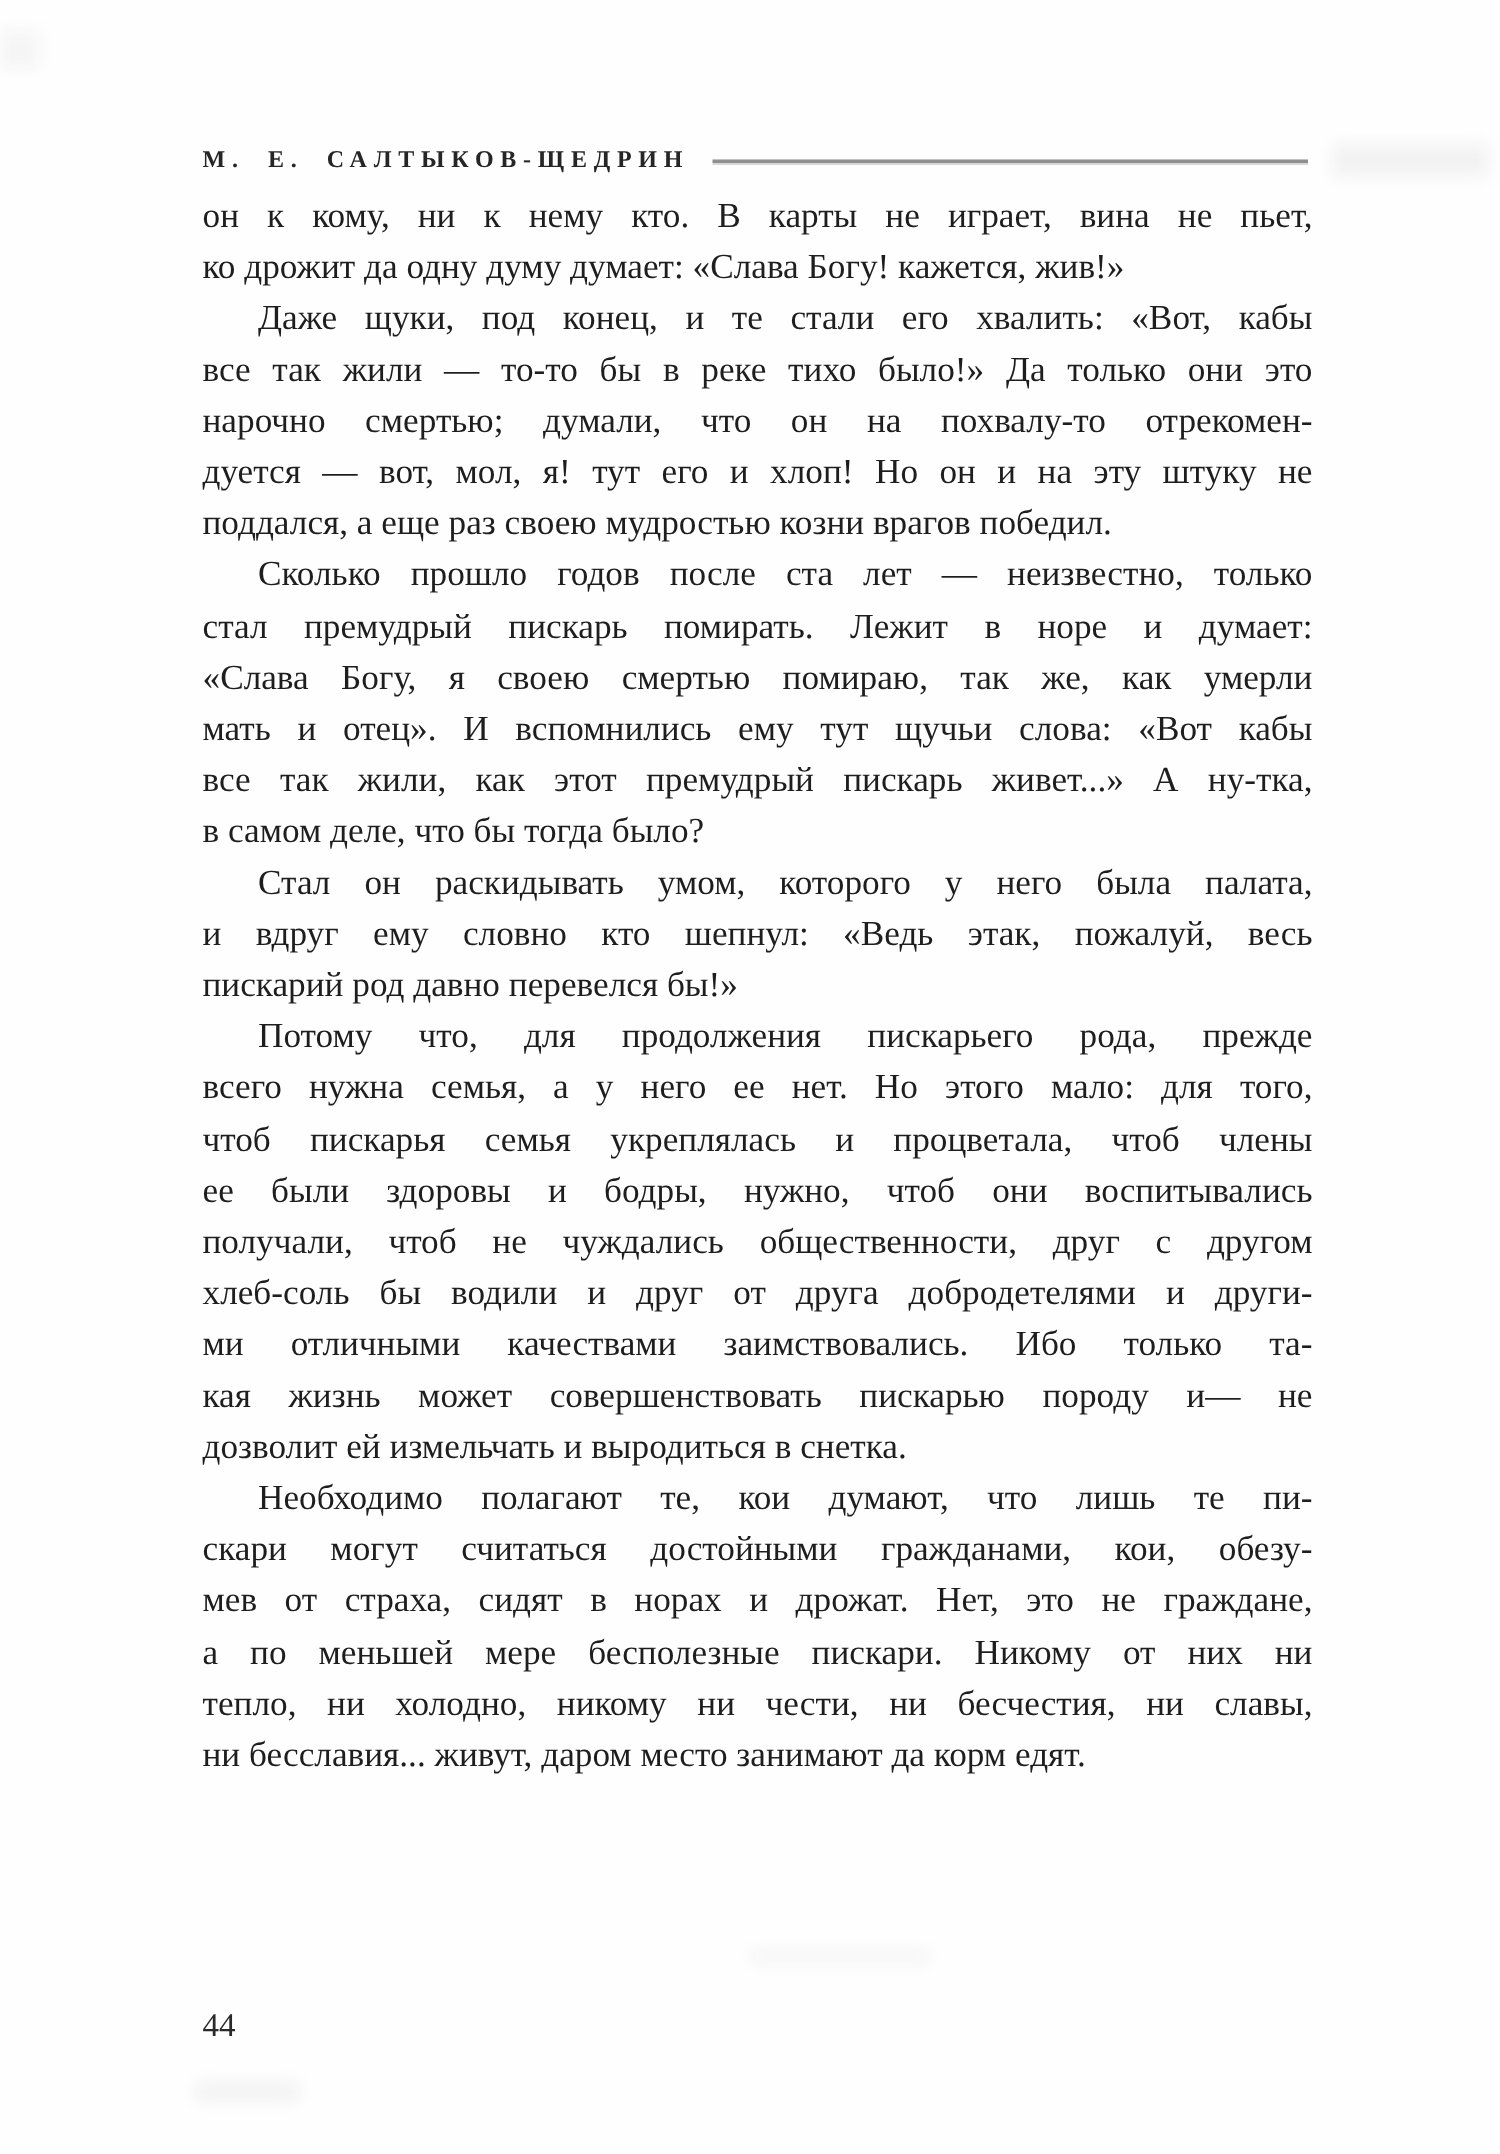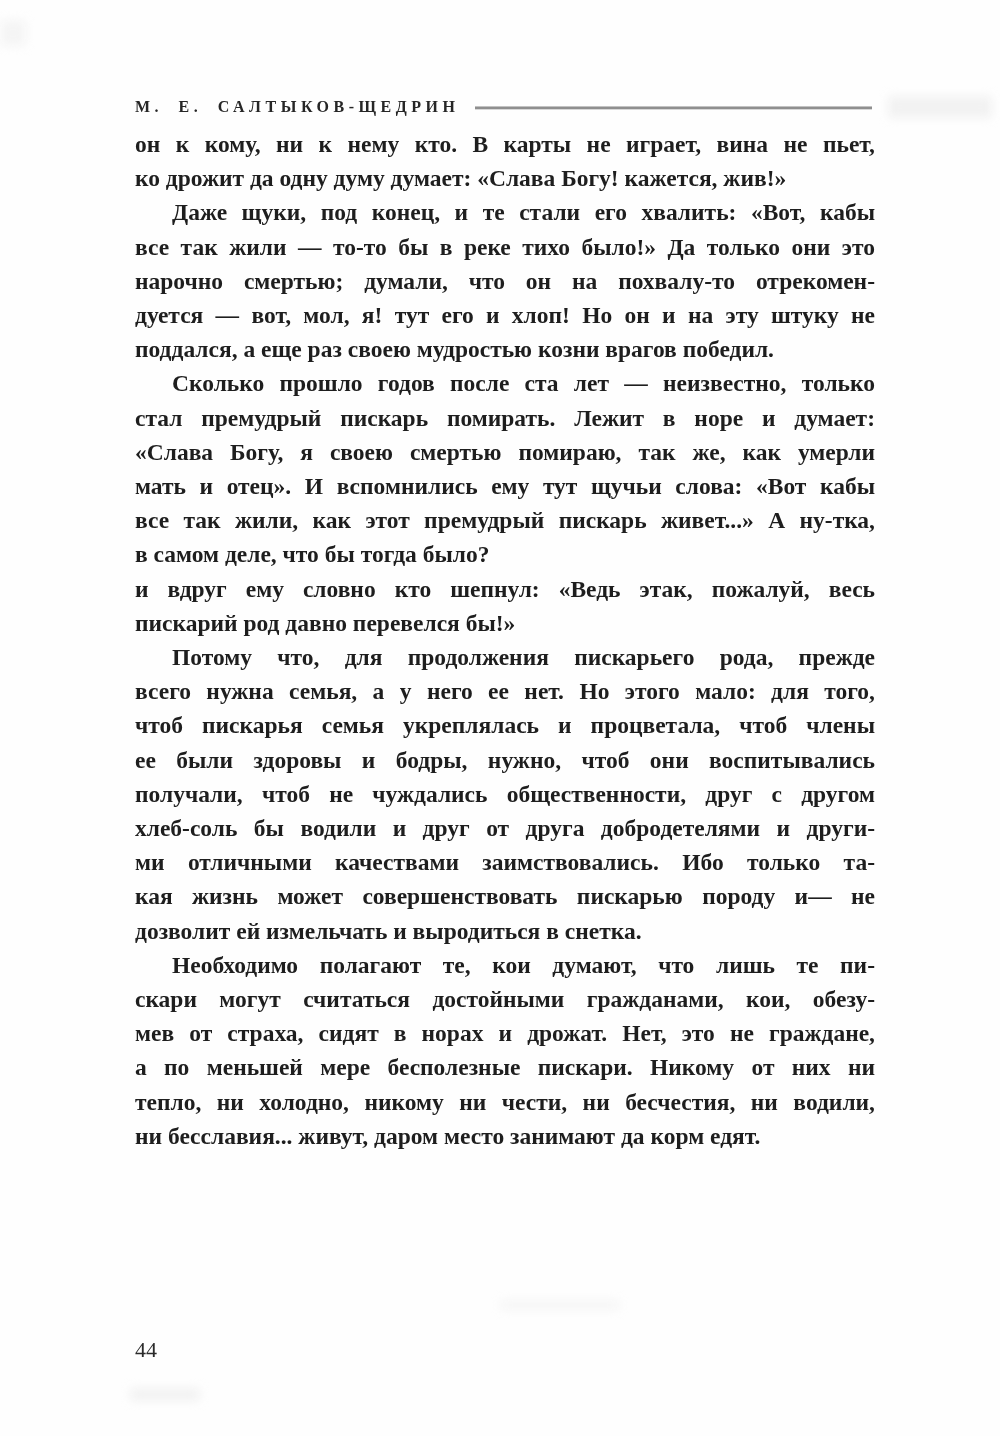--- a/index.html
+++ b/index.html
@@ -45,21 +45,20 @@
   
   .body-text {
     position: absolute;
     left: 135px;
     top: 127px;
     width: 740px;
     font-size: 23.5px;
     line-height: 34.2px;
     color: #1e1e1e;
     text-rendering: optimizeLegibility;
-    font-weight: bold;
   }
   .line {
     text-align: justify;
     text-align-last: justify;
   }
   .line.para-start {
     text-indent: 37px;
   }
   .line.para-end {
     text-align-last: left;
@@ -107,34 +106,35 @@
       <div class="line">все так жили — то-то бы в реке тихо было!» Да только они это</div>
       <div class="line">нарочно смертью; думали, что он на похвалу-то отрекомен-</div>
       <div class="line">дуется — вот, мол, я! тут его и хлоп! Но он и на эту штуку не</div>
       <div class="line para-end">поддался, а еще раз своею мудростью козни врагов победил.</div>
       <div class="line para-start">Сколько прошло годов после ста лет — неизвестно, только</div>
       <div class="line">стал премудрый пискарь помирать. Лежит в норе и думает:</div>
       <div class="line">«Слава Богу, я своею смертью помираю, так же, как умерли</div>
       <div class="line">мать и отец». И вспомнились ему тут щучьи слова: «Вот кабы</div>
       <div class="line">все так жили, как этот премудрый пискарь живет...» А ну-тка,</div>
       <div class="line para-end">в самом деле, что бы тогда было?</div>
+      <div class="line para-start">Стал он раскидывать умом, которого у него была палата,</div>
       <div class="line">и вдруг ему словно кто шепнул: «Ведь этак, пожалуй, весь</div>
       <div class="line para-end">пискарий род давно перевелся бы!»</div>
       <div class="line para-start">Потому что, для продолжения пискарьего рода, прежде</div>
       <div class="line">всего нужна семья, а у него ее нет. Но этого мало: для того,</div>
       <div class="line">чтоб пискарья семья укреплялась и процветала, чтоб члены</div>
       <div class="line">ее были здоровы и бодры, нужно, чтоб они воспитывались</div>
       <div class="line">получали, чтоб не чуждались общественности, друг с другом</div>
       <div class="line">хлеб-соль бы водили и друг от друга добродетелями и други-</div>
       <div class="line">ми отличными качествами заимствовались. Ибо только та-</div>
       <div class="line">кая жизнь может совершенствовать пискарью породу и— не</div>
       <div class="line para-end">дозволит ей измельчать и выродиться в снетка.</div>
       <div class="line para-start">Необходимо полагают те, кои думают, что лишь те пи-</div>
       <div class="line">скари могут считаться достойными гражданами, кои, обезу-</div>
       <div class="line">мев от страха, сидят в норах и дрожат. Нет, это не граждане,</div>
       <div class="line">а по меньшей мере бесполезные пискари. Никому от них ни</div>
-      <div class="line">тепло, ни холодно, никому ни чести, ни бесчестия, ни водили,</div>
+      <div class="line">тепло, ни холодно, никому ни чести, ни бесчестия, ни славы,</div>
       <div class="line para-end">ни бесславия... живут, даром место занимают да корм едят.</div>
     </div>
 
   <div class="page-number">44</div>
 
 </div>
 
 </body></html>

